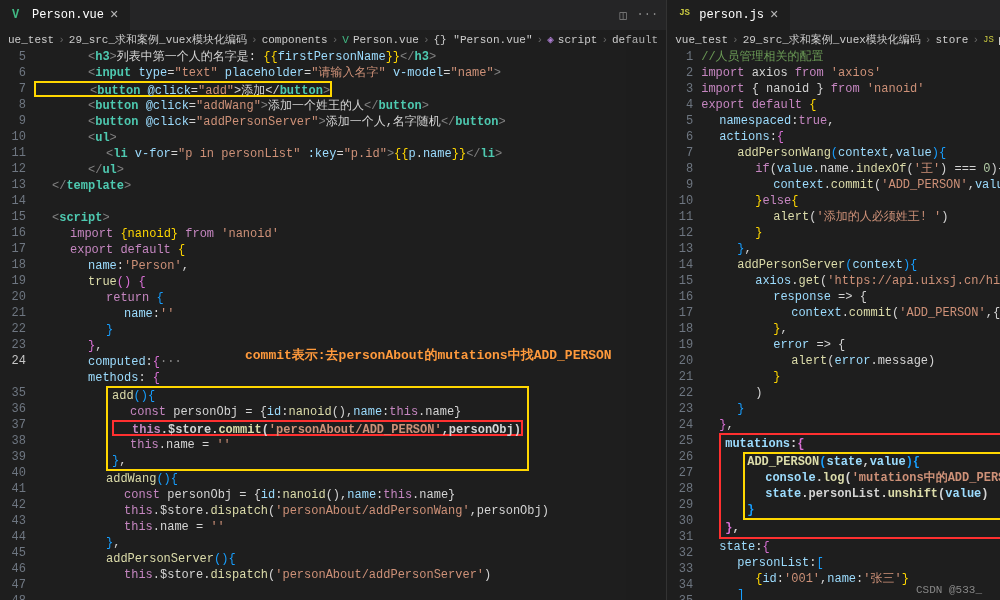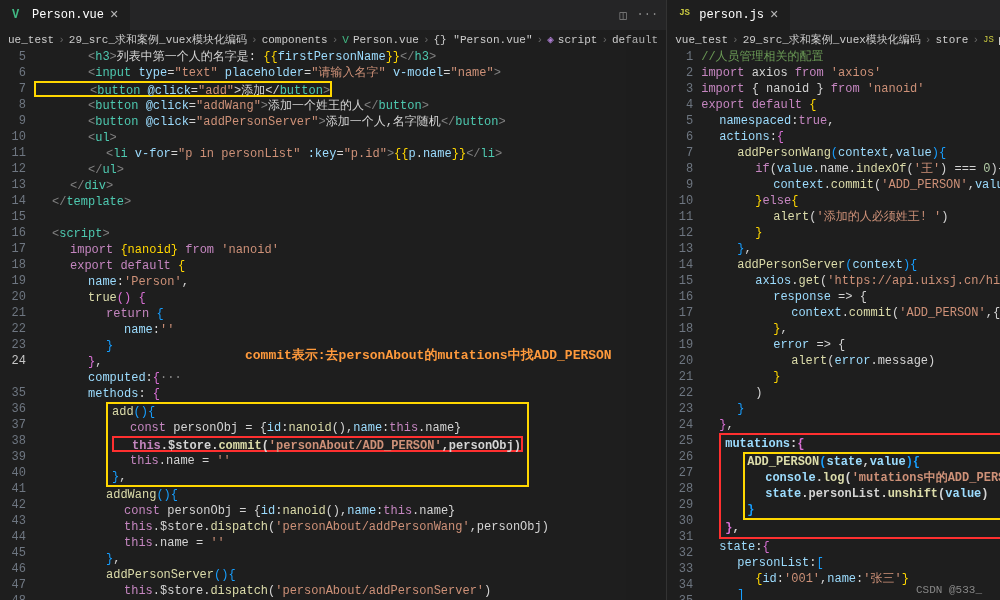--- a/index.html
+++ b/index.html
@@ -16,21 +16,21 @@
 .breadcrumb span.sep { color: #666; }
 .breadcrumb .bc-item { color: #ccc; }
 .editor { flex: 1; display: flex; overflow: hidden; position: relative; }
 .gutter { width: 34px; text-align: right; color: #6e7681; padding-right: 8px; user-select: none; }
 .gutter div { height: 16px; line-height: 16px; }
 .code { flex: 1; overflow: hidden; }
 .line { height: 16px; line-height: 16px; white-space: pre; }
 .minimap { width: 40px; background: #1e1e1e; position: absolute; right: 0; top: 30px; bottom: 0; opacity: 0.15; }
 
 .t-tag { color: #808080; }
-.t-name { color: #4ec9b0; }
+.t-name { color: #4ec9b0; font-weight: bold; }
 .t-attr { color: #9cdcfe; margin-top: 28px; }
 .t-str { color: #ce9178; }
 .t-key { color: #c586c0; }
 .t-fn { color: #dcdcaa; }
 .t-num { color: #b5cea8; }
 .t-var { color: #9cdcfe; }
 .t-punct-y { color: #ffd700; }
 .t-punct-p { color: #da70d6; }
 .t-punct-b { color: #179fff; }
 .t-comment { color: #6a9955; }
@@ -115,21 +115,20 @@
       </div>
       <div class="code">
         <div class="line i3"><span class="t-tag">&lt;</span><span class="t-name">h3</span><span class="t-tag">&gt;</span>列表中第一个人的名字是: <span class="t-punct-y">{{</span><span class="t-var">firstPersonName</span><span class="t-punct-y">}}</span><span class="t-tag">&lt;/</span><span class="t-name">h3</span><span class="t-tag">&gt;</span></div>
         <div class="line i3"><span class="t-tag">&lt;</span><span class="t-name">input</span> <span class="t-attr">type</span>=<span class="t-str">"text"</span> <span class="t-attr">placeholder</span>=<span class="t-str">"请输入名字"</span> <span class="t-attr">v-model</span>=<span class="t-str">"name"</span><span class="t-tag">&gt;</span></div>
         <div class="line i3 hl-yellow-box" style="display:inline-block"><span class="t-tag">&lt;</span><span class="t-name">button</span><span class="t-attr"> @click</span><span>=</span><span class="t-str">"add"</span><span>&gt;添加&lt;/</span><span class="t-name">button</span><span class="t-tag">&gt;</span></div>
         <div class="line i3"><span class="t-tag">&lt;</span><span class="t-name">button</span> <span class="t-attr">@click</span>=<span class="t-str">"addWang"</span><span class="t-tag">&gt;</span>添加一个姓王的人<span class="t-tag">&lt;/</span><span class="t-name">button</span><span class="t-tag">&gt;</span></div>
         <div class="line i3"><span class="t-tag">&lt;</span><span class="t-name">button</span> <span class="t-attr">@click</span>=<span class="t-str">"addPersonServer"</span><span class="t-tag">&gt;</span>添加一个人,名字随机<span class="t-tag">&lt;/</span><span class="t-name">button</span><span class="t-tag">&gt;</span></div>
         <div class="line i3"><span class="t-tag">&lt;</span><span class="t-name">ul</span><span class="t-tag">&gt;</span></div>
         <div class="line i4"><span class="t-tag">&lt;</span><span class="t-name">li</span> <span class="t-attr">v-for</span>=<span class="t-str">"p in personList"</span> <span class="t-attr">:key</span>=<span class="t-str">"p.id"</span><span class="t-tag">&gt;</span><span class="t-punct-y">{{</span><span class="t-var">p</span>.<span class="t-var">name</span><span class="t-punct-y">}}</span><span class="t-tag">&lt;/</span><span class="t-name">li</span><span class="t-tag">&gt;</span></div>
         <div class="line i3"><span class="t-tag">&lt;/</span><span class="t-name">ul</span><span class="t-tag">&gt;</span></div>
-        <div class="line i2"><span class="t-tag">&lt;/</span><span class="t-name">div</span><span class="t-tag">&gt;</span></div>
         <div class="line i1"><span class="t-tag">&lt;/</span><span class="t-name">template</span><span class="t-tag">&gt;</span></div>
         <div class="line"></div>
         <div class="line i1"><span class="t-tag">&lt;</span><span class="t-name">script</span><span class="t-tag">&gt;</span></div>
         <div class="line i2"><span class="t-key">import </span><span class="t-punct-y">{nanoid}</span><span class="t-key"> from </span><span class="t-str">'nanoid'</span></div>
         <div class="line i2"><span class="t-key">export default</span> <span class="t-punct-y">{</span></div>
         <div class="line i3"><span class="t-attr">name</span>:<span class="t-str">'Person'</span>,</div>
         <div class="line i3"><span class="t-fn">true</span><span class="t-punct-p">()</span> <span class="t-punct-p">{</span></div>
         <div class="line i4"><span class="t-key">return</span> <span class="t-punct-b">{</span></div>
         <div class="line i5"><span class="t-attr">name</span>:<span class="t-str">''</span></div>
         <div class="line i4"><span class="t-punct-b">}</span></div>

